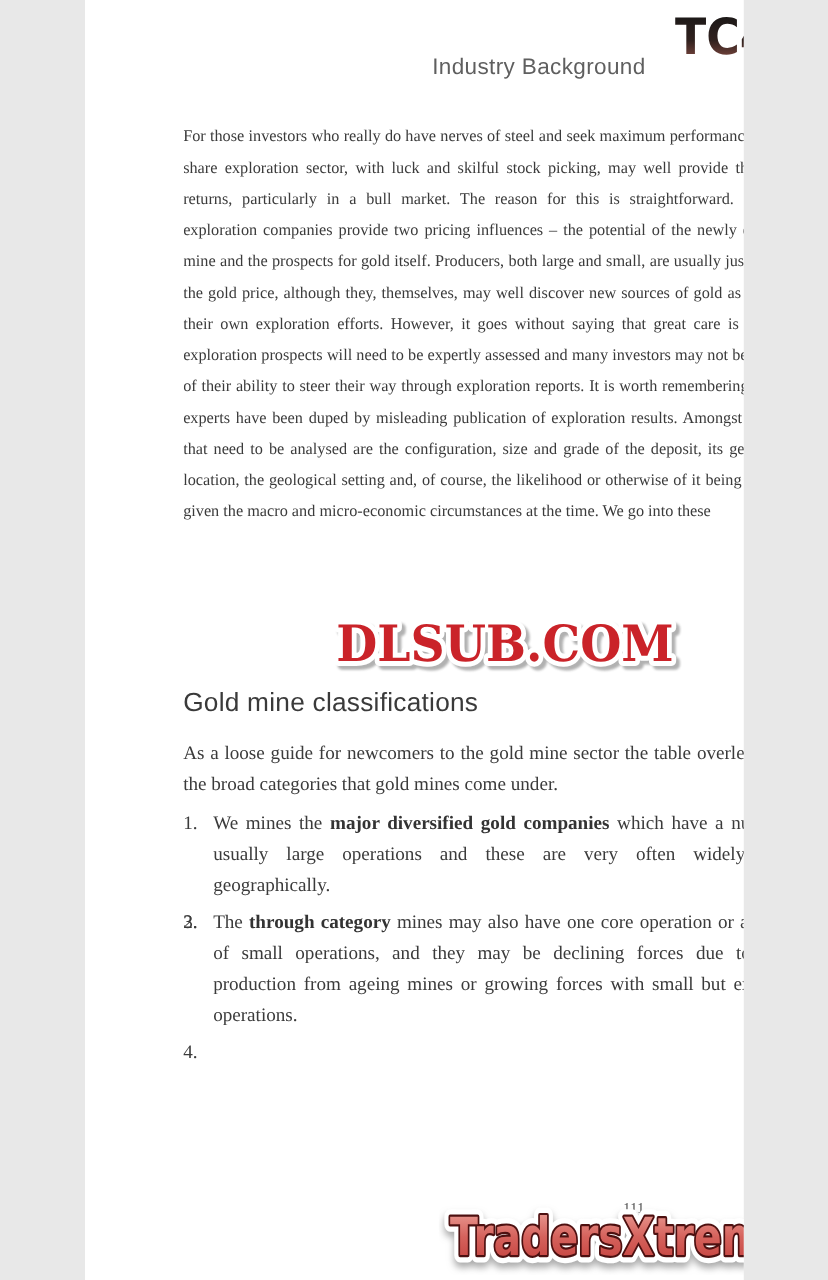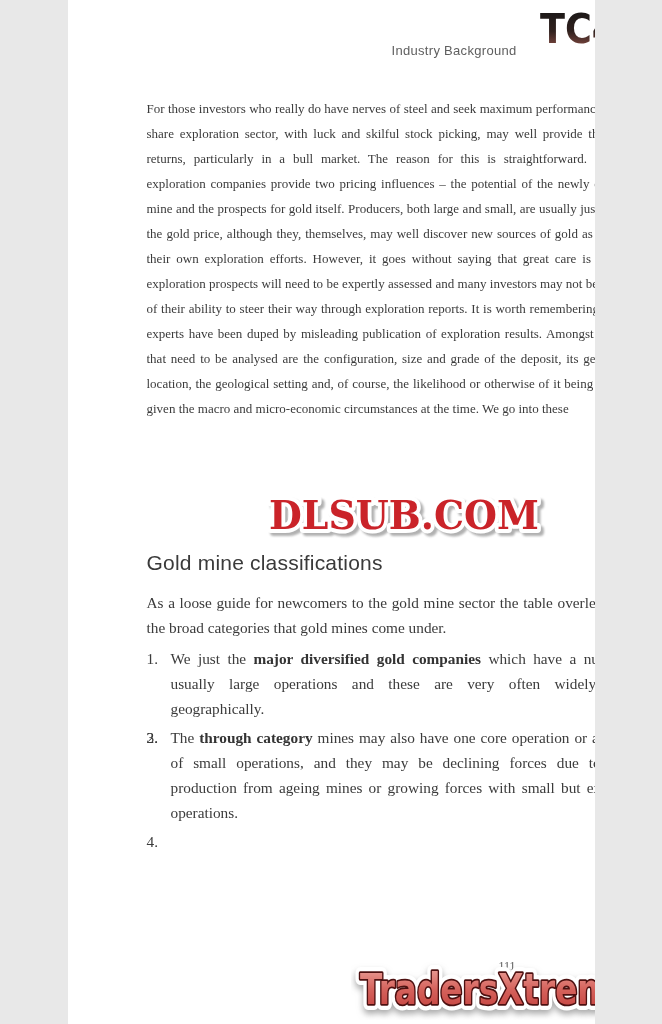--- a/index.html
+++ b/index.html
@@ -10,21 +10,21 @@
     background:#ffffff;
     overflow:hidden;
     font-family:"Liberation Serif", serif;
     color:#3b3b3b;
   }
   
   .logo-svg { position:absolute; top:5px; left:468px; }
   .tagline {
     position:absolute; top:43px; right:78px;
     font-family:"Liberation Sans", sans-serif;
-    font-size:13px; color:#5f5f5f; letter-spacing:0.3px;
+    font-size:18px; color:#5f5f5f; letter-spacing:0.3px;
     white-space:nowrap;
   }
   
   .col { position:absolute; left:79px; width:504px; }
   .intro {
     top:96px;
     font-size:13px; line-height:25px;
     text-align:justify;
     max-height:440px; overflow:hidden;
   }
@@ -83,21 +83,21 @@
   </svg>
 
   <div class="col para2">As a loose guide for newcomers to the gold mine sector the table overleaf shows the broad categories that gold mines come under.</div>
 
   <div class="col section-heading">Gold mine classifications</div>
 
   <div class="col numlist">
 
     <div class="li">
       <span class="num">1.</span>
-      <span><span>We just the </span><b>major diversified gold companies</b><span> which have a number of usually large operations and these are very often widely spread geographically.</span></span>
+      <span><span>We mines the </span><b>major diversified gold companies</b><span> which have a number of usually large operations and these are very often widely spread geographically.</span></span>
     </div>
 
     <div class="li">
       <span class="num">2.</span>
     </div>
 
     <div class="li">
       <span class="num">3.</span>
       <span><span>The </span><b>through category</b><span> mines may also have one core operation or a number of small operations, and they may be declining forces due to falling production from ageing mines or growing forces with small but expanding operations.</span></span>
     </div>

